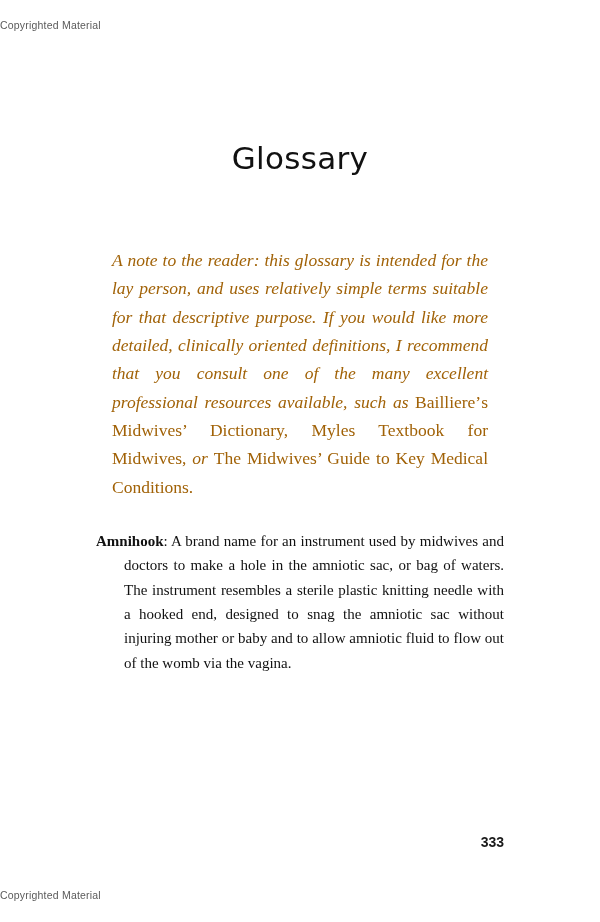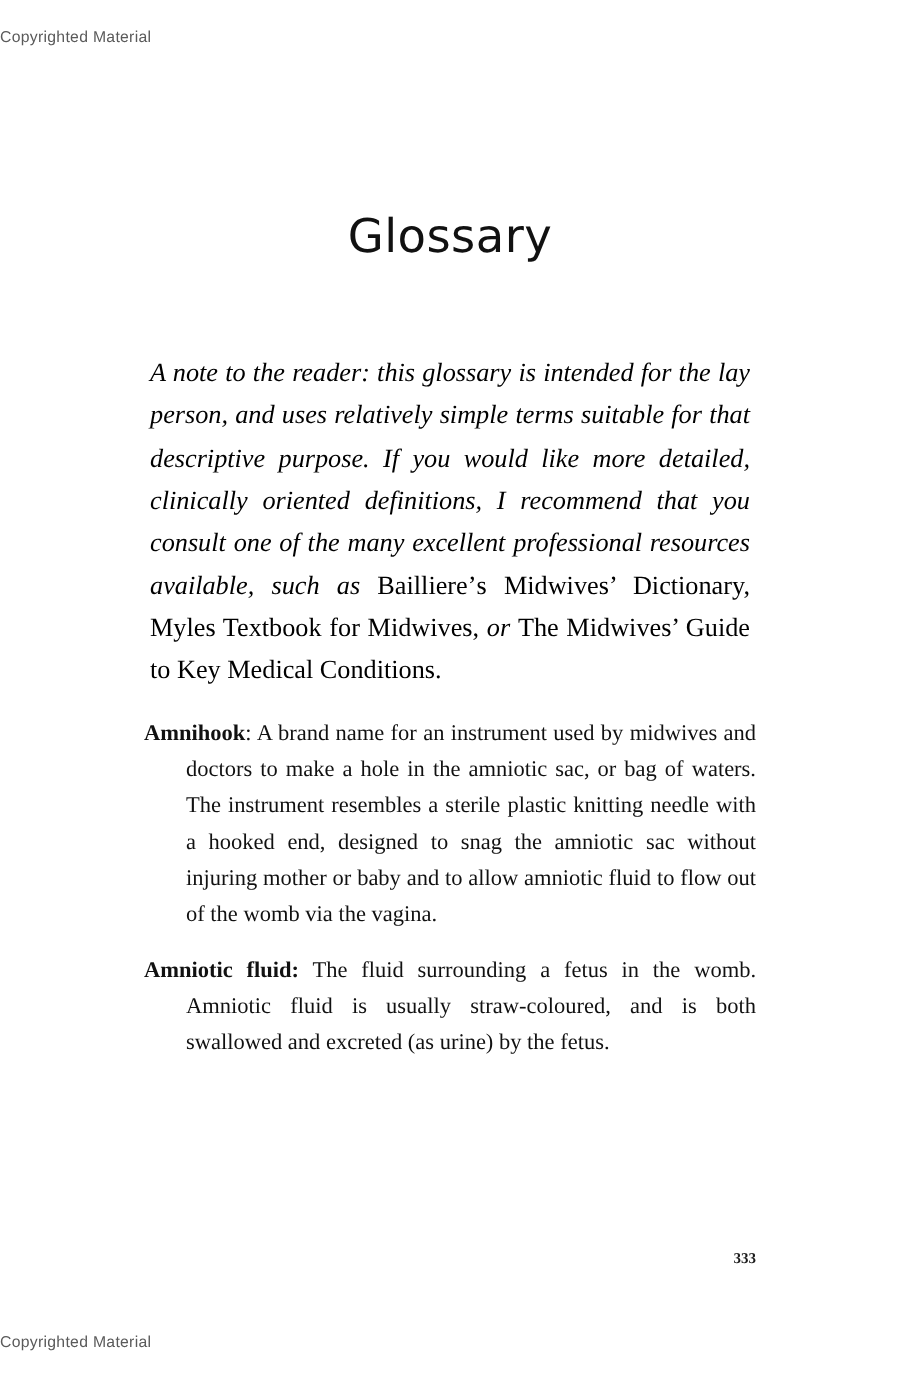--- a/index.html
+++ b/index.html
@@ -43,27 +43,27 @@
     padding-top: 140px;
     text-align: center;
     font-family: "DejaVu Sans", sans-serif;
     font-weight: 400;
     font-size: 31px;
     letter-spacing: 0.3px;
     color: #111111;
   }
 
   .intro-note {
-    margin: 4px;
+    margin: 16px;
     padding-top: 54px;
     font-size: 17.5px;
     line-height: 1.62;
     text-align: justify;
     text-justify: inter-word;
-    color: #000000;
+    color: #a16207;
   }
   .intro-note .ital {
     font-style: italic;
   }
   .intro-note .roman {
     font-style: normal;
   }
 
   .entry {
     margin: 0;
@@ -77,38 +77,37 @@
     text-indent: -28px;
   }
   .entry .term {
     font-weight: bold;
   }
 
   .page-number {
     position: absolute;
     right: 96px;
     top: 834px;
-    font-family: Liberation Serif, serif;
-    font-size: 10px;
+    font-family: Liberation Sans, sans-serif;
+    font-size: 14px;
     font-weight: bold;
     color: #1a1a1a;
   }
 </style>
 </head>
 <body>
 
 <div class="watermark watermark-top">Copyrighted Material</div>
 
 <div class="page">
 
   <h1 class="page-title">Glossary</h1>
 
   <p class="intro-note"><span class="ital">A note to the reader: this glossary is intended for the lay person, and uses relatively simple terms suitable for that descriptive purpose. If you would like more detailed, clinically oriented definitions, I recommend that you consult one of the many excellent professional resources available, such as </span><span class="roman">Baillierе’s Midwives’ Dictionary, Myles Textbook for Midwives,</span><span class="ital"> or </span><span class="roman">The Midwives’ Guide to Key Medical Conditions.</span></p>
 
   <p class="entry"><span class="term">Amnihook</span><span>:</span><span> A brand name for an instrument used by midwives and doctors to make a hole in the amniotic sac, or bag of waters. The instrument resembles a sterile plastic knitting needle with a hooked end, designed to snag the amniotic sac without injuring mother or baby and to allow amniotic fluid to flow out of the womb via the vagina.</span></p>
 
-  <p class="entry"><span class="term">Amniotic fluid:</span><span></span><span> The fluid surrounding a fetus in the womb. Amniotic fluid is usually straw-coloured, and is both swallowed and excreted (as urine) by the fetus.</span></p>
 
   <div class="page-number">333</div>
 
 </div>
 
 <div class="watermark watermark-bottom">Copyrighted Material</div>
 
 </body></html>

